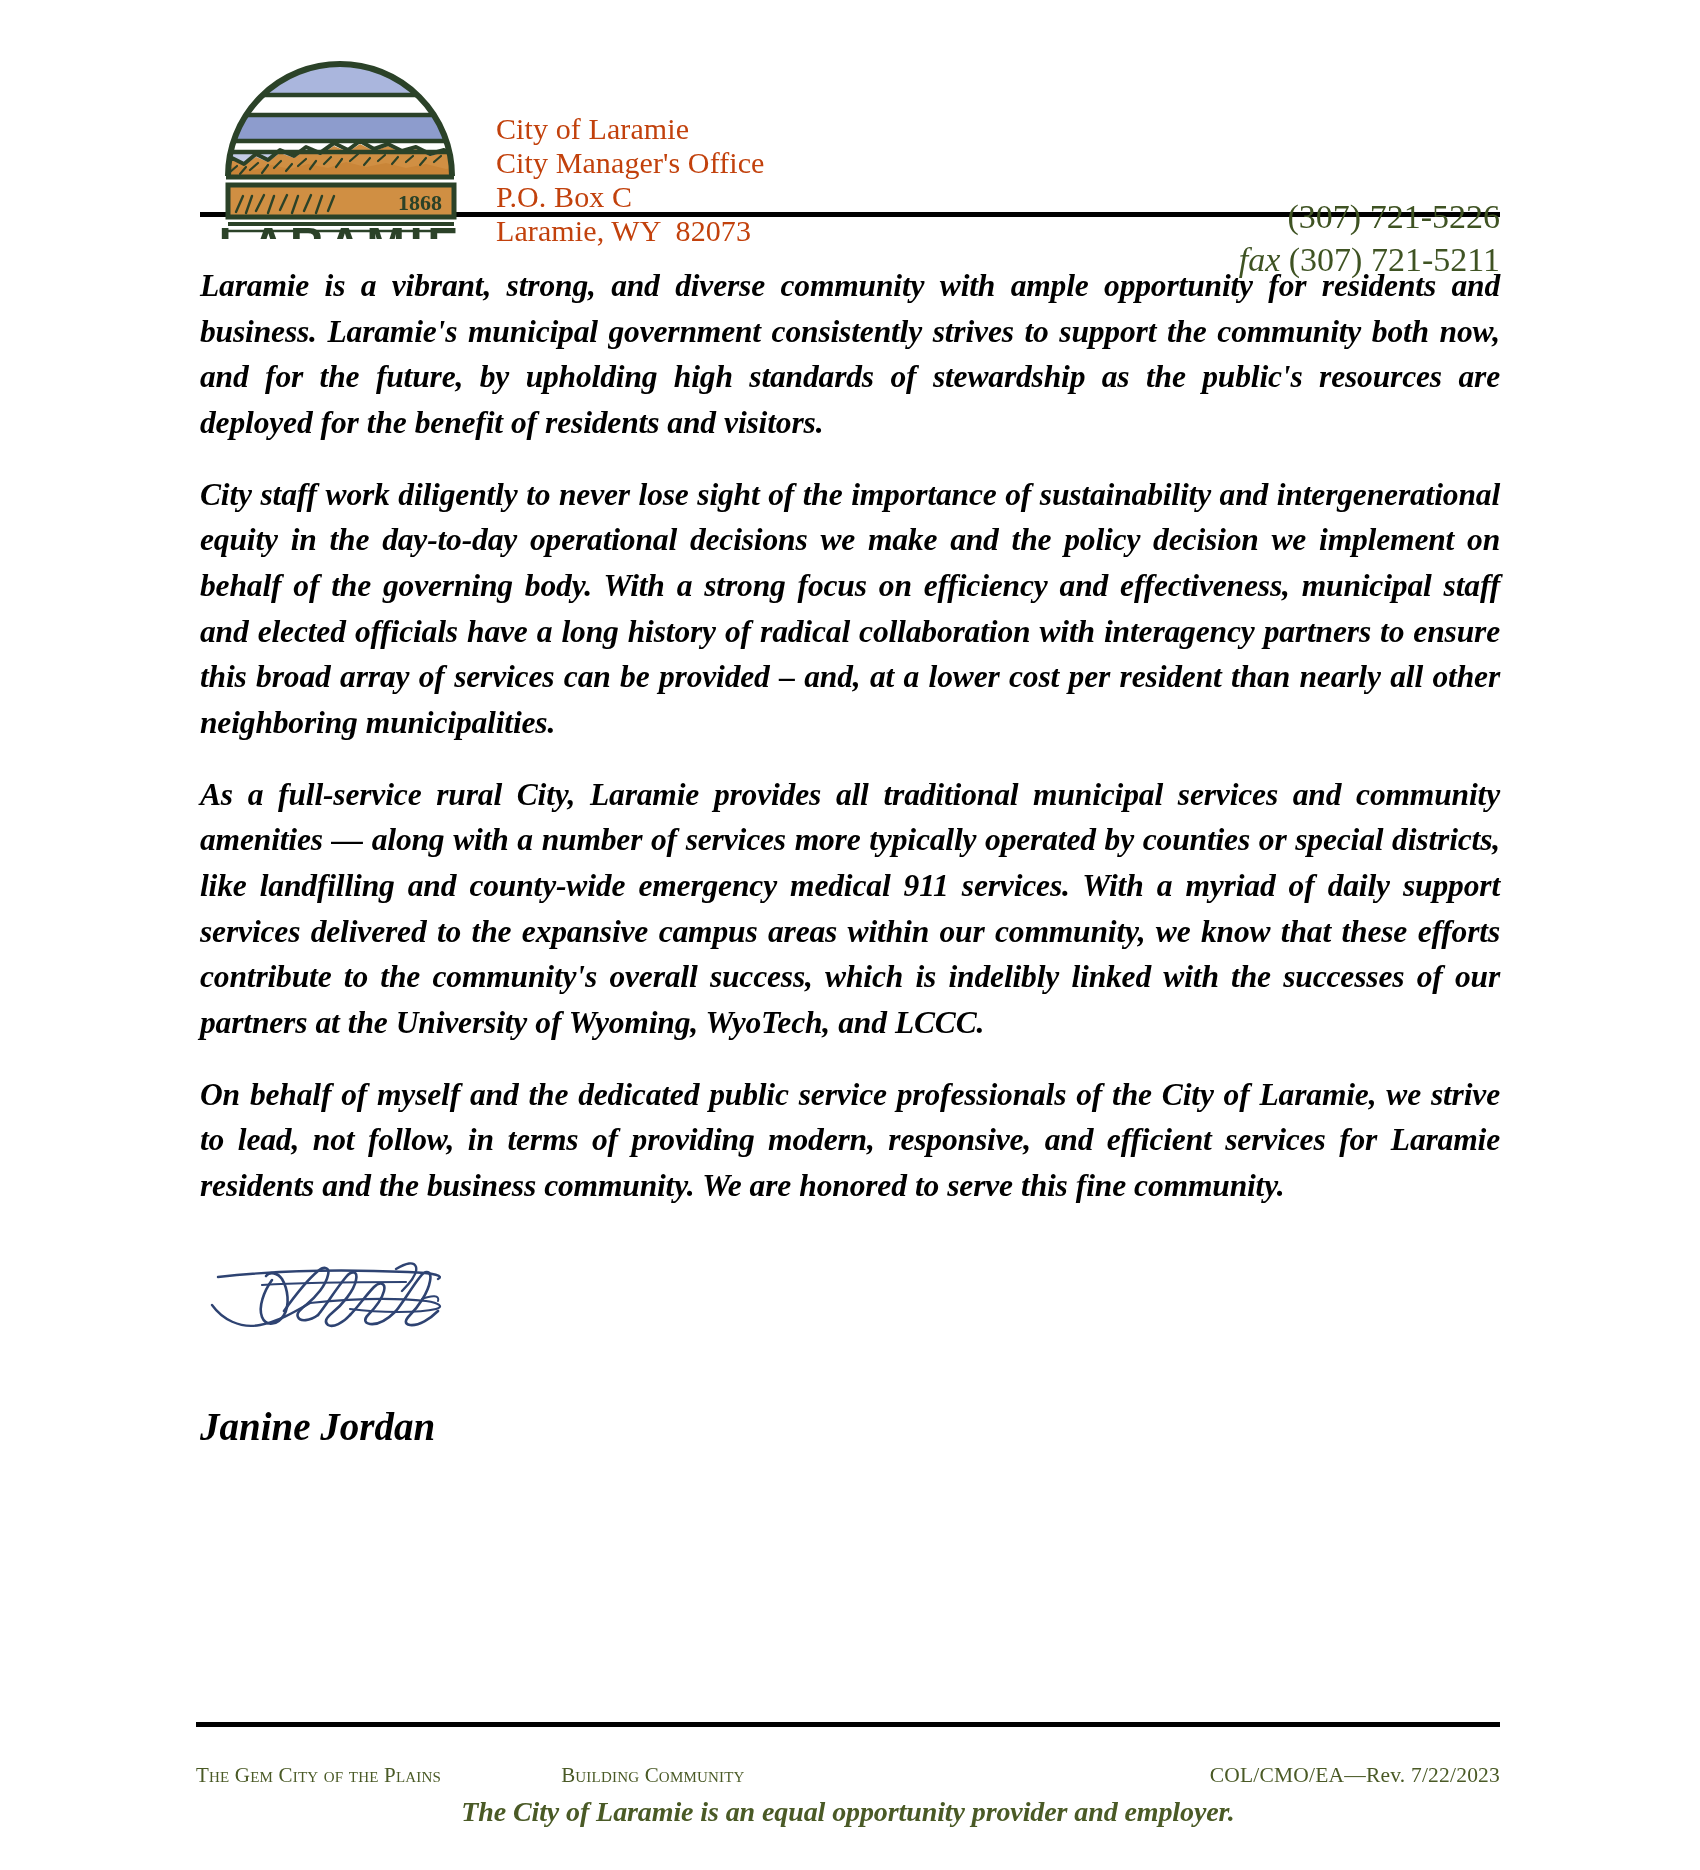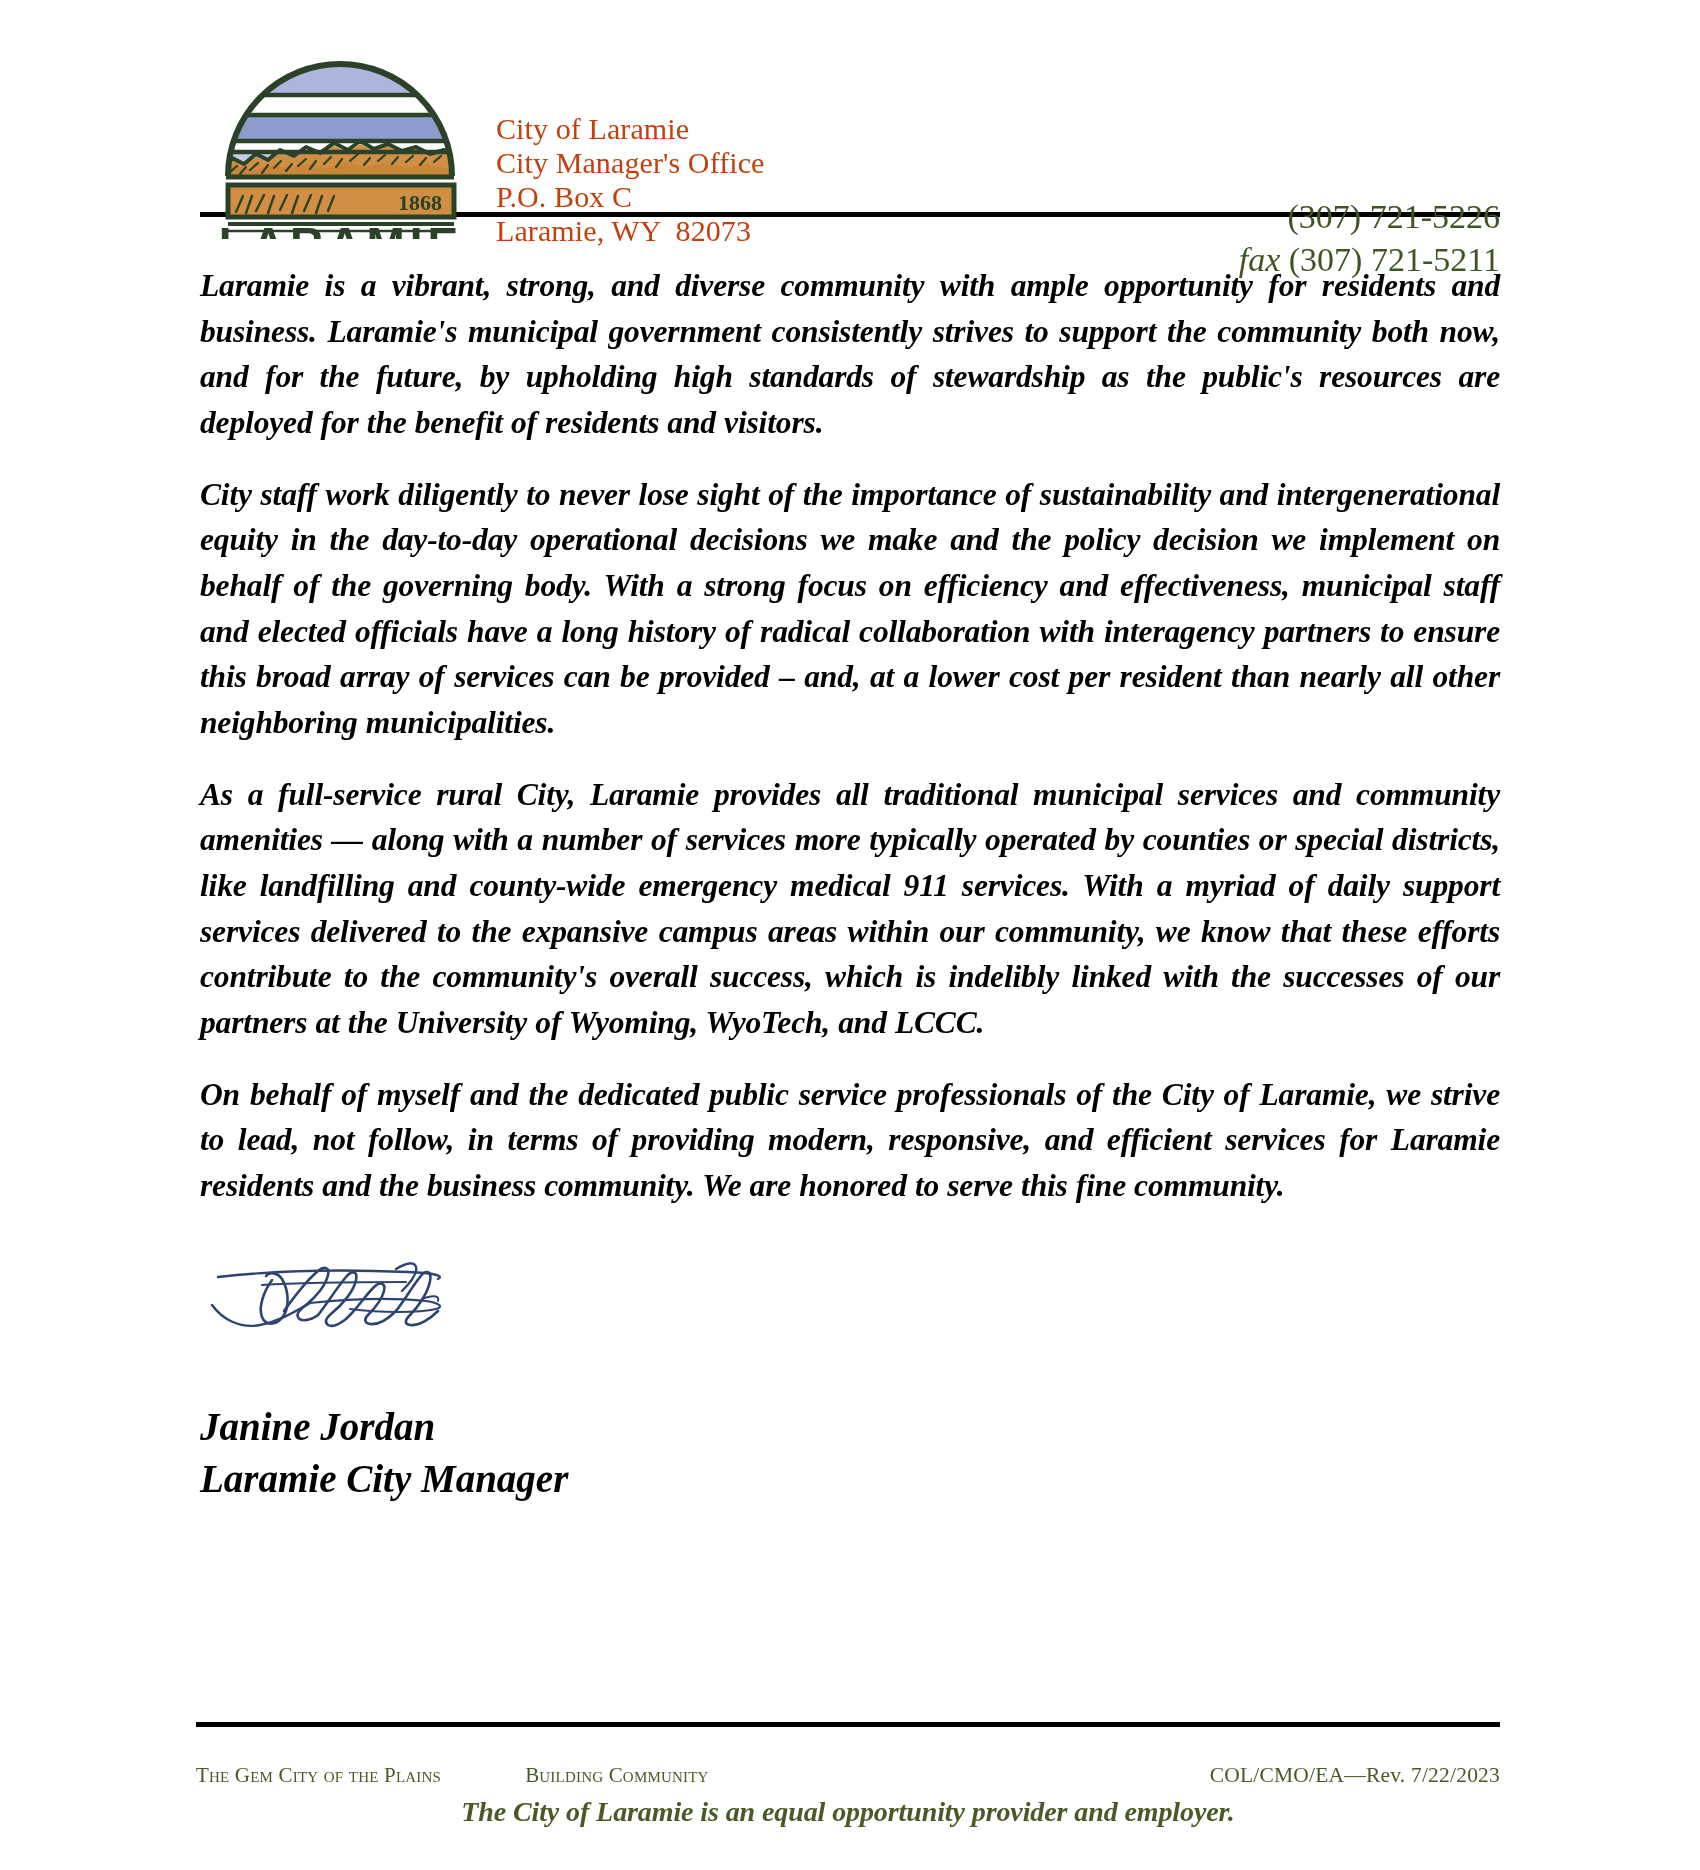--- a/index.html
+++ b/index.html
@@ -130,21 +130,21 @@
     justify-content: space-between;
     align-items: baseline;
     color: #4a5a26;
     font-family: "Liberation Serif", "DejaVu Serif", serif;
     font-size: 21px;
     font-variant: small-caps;
     letter-spacing: 0.2px;
     white-space: nowrap;
   }
   .footer-row .f-left { flex: 0 0 auto; }
-  .footer-row .f-mid { flex: 0 0 auto; margin-left: 84px; }
+  .footer-row .f-mid { flex: 0 0 auto; margin-left: 120px; }
   .footer-row .f-right {
     flex: 0 0 auto;
     margin-left: auto;
     font-variant: normal;
     font-size: 21.5px;
   }
   .footer-tagline {
     text-align: center;
     margin-top: 8px;
     color: #4a5a26;
@@ -284,21 +284,20 @@
         <path d="M196 20 C206 14 214 12 216 18 C218 25 210 34 202 42" stroke-width="2.4"></path>
         <path d="M12 56 C22 70 40 80 60 76 C80 72 96 62 110 54" stroke-width="2.4"></path>
         <path d="M110 54 C148 50 190 48 226 52 C240 54 244 58 236 60
                  C220 64 180 64 150 60" stroke-width="2.2"></path>
         <path d="M222 50 C232 46 240 46 238 52" stroke-width="2"></path>
       </g>
     </svg>
 
     <div class="signer">
       <div>Janine Jordan</div>
-      <div>Laramie City Manager</div>
     </div>
   </div>
 
   <div class="footer">
     <hr class="rule-bottom">
     <div class="footer-row">
       <span class="f-left">The Gem City of the Plains</span>
       <span class="f-mid">Building Community</span>
       <span class="f-right">COL/CMO/EA—Rev. 7/22/2023</span>
     </div>

